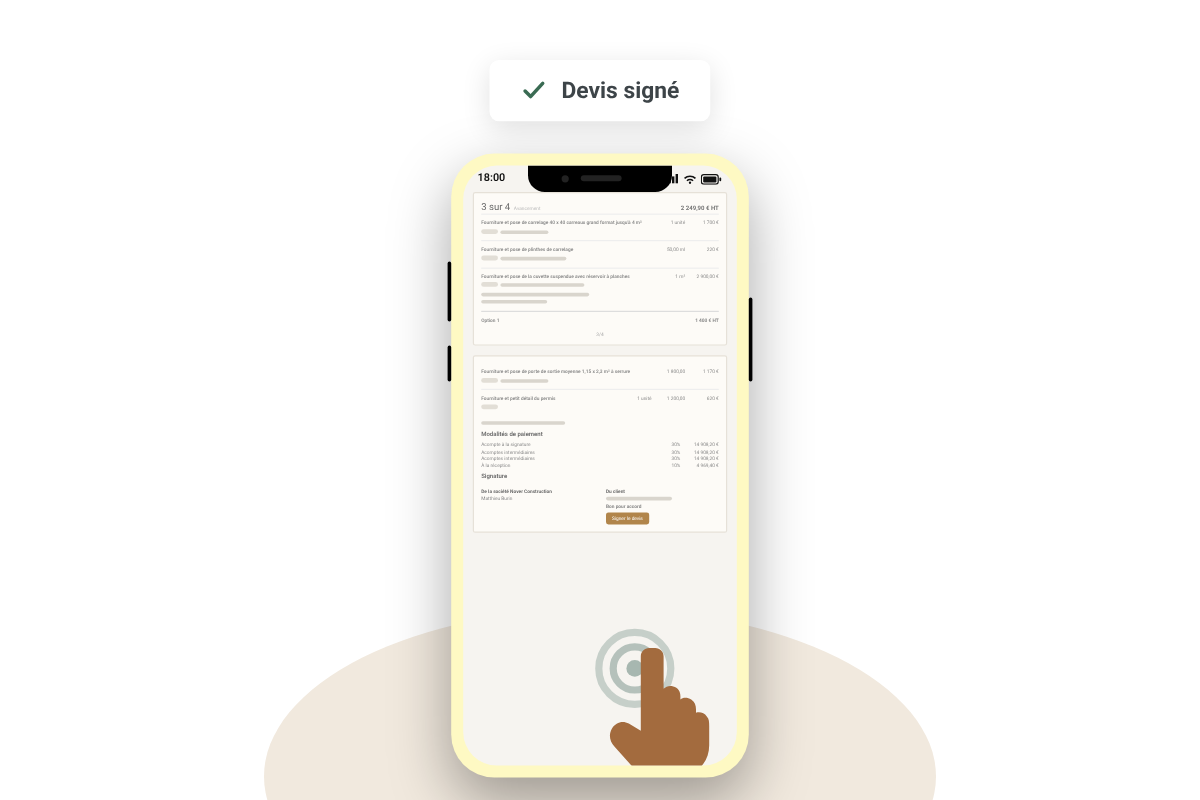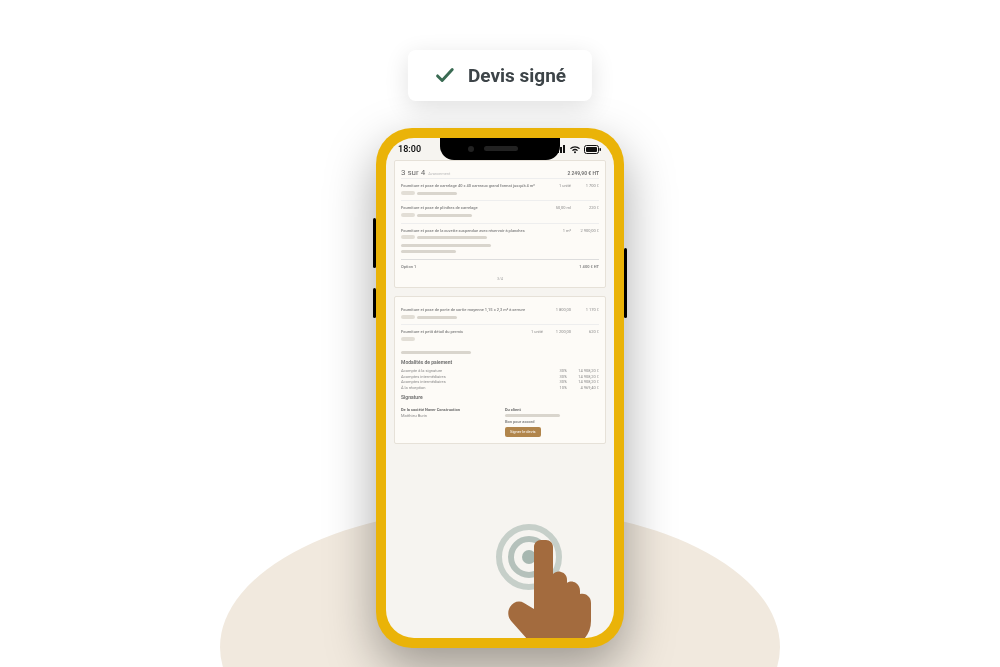--- a/index.html
+++ b/index.html
@@ -3,21 +3,21 @@
 <meta charset="utf-8">
 <style>
   *{box-sizing:border-box;margin:0;padding:0;font-family:-apple-system,BlinkMacSystemFont,"Segoe UI",Roboto,sans-serif;}
   body{width:1000px;height:667px;background:#fff;position:relative;overflow:hidden;}
   .bg-blob{position:absolute;bottom:-120px;left:50%;transform:translateX(-50%);width:560px;height:280px;background:#f1e9de;border-radius:50%/50%;z-index:0;}
   
   .badge{position:absolute;top:50px;left:50%;transform:translateX(-50%);background:#fff;border-radius:8px;box-shadow:0 6px 24px rgba(0,0,0,0.12);padding:14px 26px;display:flex;align-items:flex-start;gap:12px;z-index:3;}
   .badge svg{width:22px;height:22px;flex:0 0 auto;}
   .badge span{font-size:19px;font-weight:700;color:#3d4448;}
   
-  .phone{position:absolute;top:128px;left:50%;transform:translateX(-50%);width:248px;height:520px;background:#eab308;border-radius:36px;padding:10px;z-index:1;box-shadow:0 20px 50px rgba(0,0,0,0.35);}
+  .phone{position:absolute;top:128px;left:50%;transform:translateX(-50%);width:248px;height:520px;background:#fef9c3;border-radius:36px;padding:10px;z-index:1;box-shadow:0 20px 50px rgba(0,0,0,0.35);}
   .phone::before,.phone::after{content:"";position:absolute;background:#000;border-radius:3px;}
   .phone::before{left:-3px;top:90px;width:3px;height:50px;}
   .phone::after{right:-3px;top:120px;width:3px;height:70px;}
   .power{position:absolute;left:-3px;top:160px;width:3px;height:30px;background:#000;border-radius:3px;}
   .screen{width:100%;height:100%;background:#f6f4f0;border-radius:28px;overflow:hidden;position:relative;}
   .notch{position:absolute;top:0;left:50%;transform:translateX(-50%);width:120px;height:22px;background:#000;border-bottom-left-radius:14px;border-bottom-right-radius:14px;z-index:5;}
   .notch::before,.notch::after{content:"";position:absolute;top:8px;border-radius:3px;}
   .notch::before{left:28px;width:6px;height:6px;background:#222;}
   .notch::after{left:44px;width:34px;height:5px;background:#222;border-radius:3px;}
   .status{display:flex;justify-content:space-between;align-items:center;padding:6px 12px 2px;font-size:9px;font-weight:600;color:#111;}

